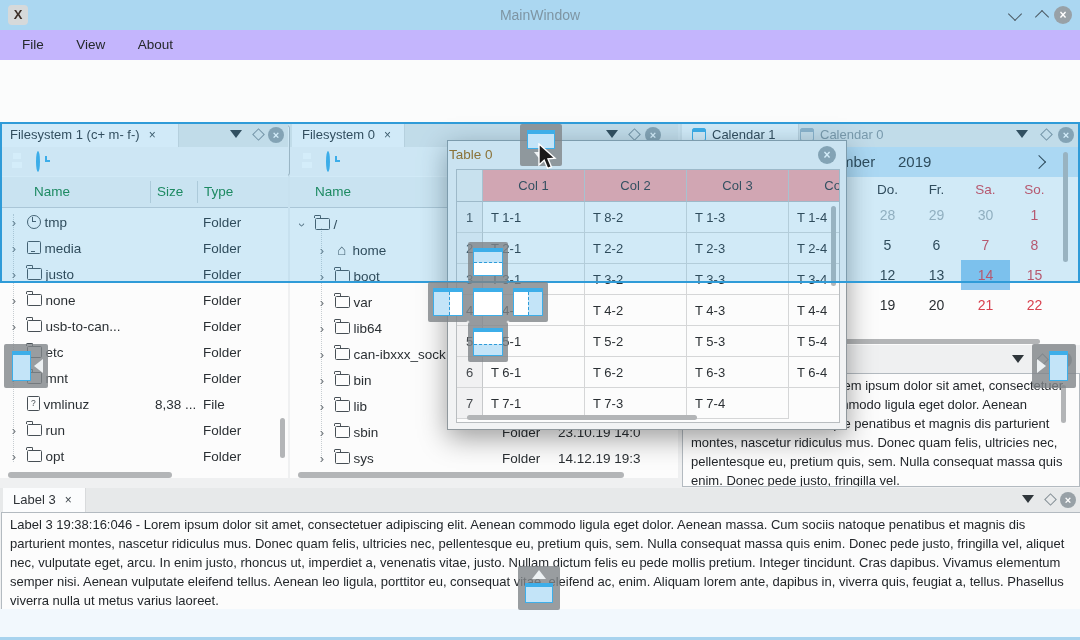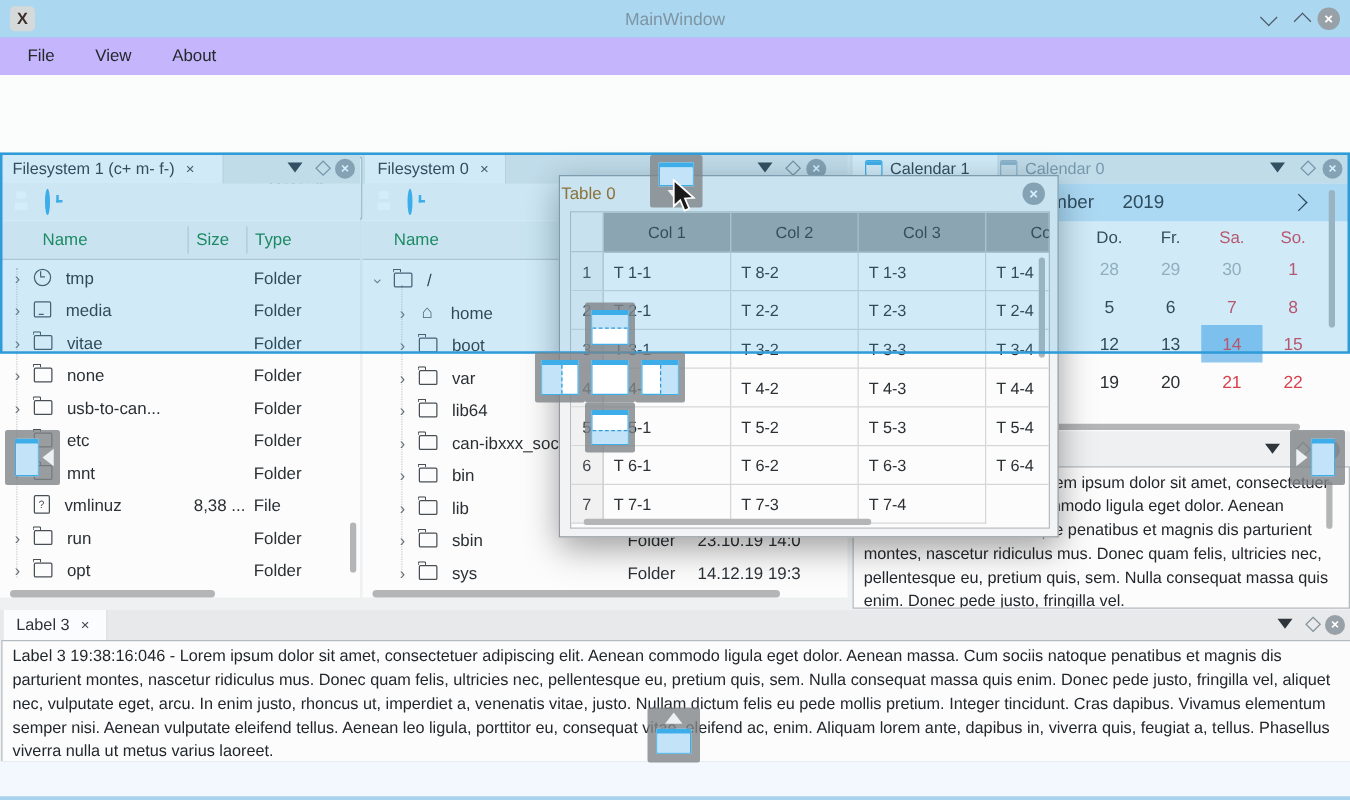--- a/index.html
+++ b/index.html
@@ -51,21 +51,21 @@
   .menuarr{width:0;height:0;border-left:6px solid transparent;border-right:6px solid transparent;border-top:8px solid #2f363b}
   .diam{width:7px;height:7px;border:1.4px solid #848f96;transform:rotate(45deg)}
   .cbtn-sm{width:16px;height:16px;line-height:16px;font-size:11px}
   .ptoolbar{height:29px;background:#f6f7f8}
   .thead{background:#f1f3f4;border-bottom:1px solid #c9ced2;font-size:13.5px;color:#15803d}
   .thead .hc{position:absolute;top:0;line-height:30px}
   .vsep{position:absolute;top:4px;bottom:4px;width:1px;background:#ccd2d6}
   .panelbg{background:#fcfcfc}
   .trow{height:26px;line-height:26px;font-size:13.5px;position:relative;white-space:nowrap}
   .trow .exp{display:inline-block;width:12px;text-align:center;color:#6a7176;font-size:13px}
-  .trow .nm{margin-left:8px}
+  .trow .nm{}
   .ic{display:inline-block;position:relative;vertical-align:middle;margin-left:3px}
   .ic.folder{width:13px;height:10px;border:1.4px solid #474f55;border-radius:1.5px;margin-top:-3px}
   .ic.folder::before{content:"";position:absolute;top:-4px;left:-1.4px;width:5px;height:2px;
                      border:1.4px solid #474f55;border-bottom:none;border-radius:1.5px 1.5px 0 0}
   .ic.clock{width:12px;height:12px;border:1.4px solid #474f55;border-radius:50%;margin-top:-3px}
   .ic.clock::before{content:"";position:absolute;left:4.3px;top:1.5px;width:1.4px;height:4px;background:#474f55}
   .ic.clock::after{content:"";position:absolute;left:4.3px;top:4.6px;width:3.6px;height:1.4px;background:#474f55}
   .ic.media{width:12px;height:11px;border:1.4px solid #474f55;border-radius:1.5px;margin-top:-3px}
   .ic.media::after{content:"";position:absolute;left:3px;bottom:1px;width:4px;height:1.4px;background:#474f55}
   .ic.fileq{width:11px;height:13px;border:1.4px solid #474f55;border-radius:1.5px;margin-top:-3px;
@@ -102,21 +102,21 @@
   #float .ftitle{position:absolute;left:1px;top:0;height:28px;line-height:28px;font-size:13.5px;color:#a16207}
   #tframe{position:absolute;left:8px;top:28px;width:382px;height:252px;background:#fcfcfc;
           border:1px solid #b9bdc0;overflow:hidden}
   .t0row{display:flex;height:31px}
   .t0row .rn{width:26px;background:#f1f1f2;border-right:1px solid #c6c8ca;border-bottom:1px solid #d5d6d7;
              text-align:center;line-height:31px;font-size:13px;color:#44484c;box-sizing:border-box;flex:none}
   .t0row .cell{width:102px;border-right:1px solid #d5d6d7;border-bottom:1px solid #d5d6d7;
                line-height:31px;padding-left:8px;font-size:13px;box-sizing:border-box;flex:none}
   #t0head{display:flex;height:32px}
   #t0head .corner{width:26px;background:#f0f0f0;border-right:1px solid #c6c8ca;border-bottom:1px solid #b9bdc0;box-sizing:border-box;flex:none}
-  #t0head .hcell{width:102px;background:#a3a3a3;border-right:1px solid #c6c8ca;border-bottom:1px solid #b9bdc0;
+  #t0head .hcell{width:102px;background:#fca5a5;border-right:1px solid #c6c8ca;border-bottom:1px solid #b9bdc0;
                  text-align:center;line-height:32px;font-size:13px;color:#31363b;box-sizing:border-box;flex:none}
   
   #preview{left:0;top:122px;width:1080px;height:161px;box-sizing:border-box;z-index:50;
            background:rgba(61,174,233,.22);border:2px solid #2f9bd8}
   .dbox{background:rgba(127,132,136,.8);border-radius:2px;z-index:60}
   .dicon{position:absolute;background:#fff;border:1.6px solid #3daee9;border-top:4px solid #3daee9;box-sizing:border-box}
   .dicon .fill{position:absolute;background:#c3e4f8}
   .fill.all{left:0;right:0;top:0;bottom:0}
   .fill.top{left:0;right:0;top:0;height:45%;border-bottom:1.3px dashed #2f9bd8}
   .fill.bot{left:0;right:0;bottom:0;height:45%;border-top:1.3px dashed #2f9bd8}
@@ -215,21 +215,21 @@
       <span class="exp" style="margin-left:8px">›</span>
       <span class="ic media"></span>
       <span class="nm">media</span>
       <span class="sz"></span>
       <span class="tp">Folder</span>
     </div>
 
     <div class="trow">
       <span class="exp" style="margin-left:8px">›</span>
       <span class="ic folder"></span>
-      <span class="nm">vitae</span>
+      <span class="nm">justo</span>
       <span class="sz"></span>
       <span class="tp">Folder</span>
     </div>
 
     <div class="trow">
       <span class="exp" style="margin-left:8px">›</span>
       <span class="ic folder"></span>
       <span class="nm">none</span>
       <span class="sz"></span>
       <span class="tp">Folder</span>

